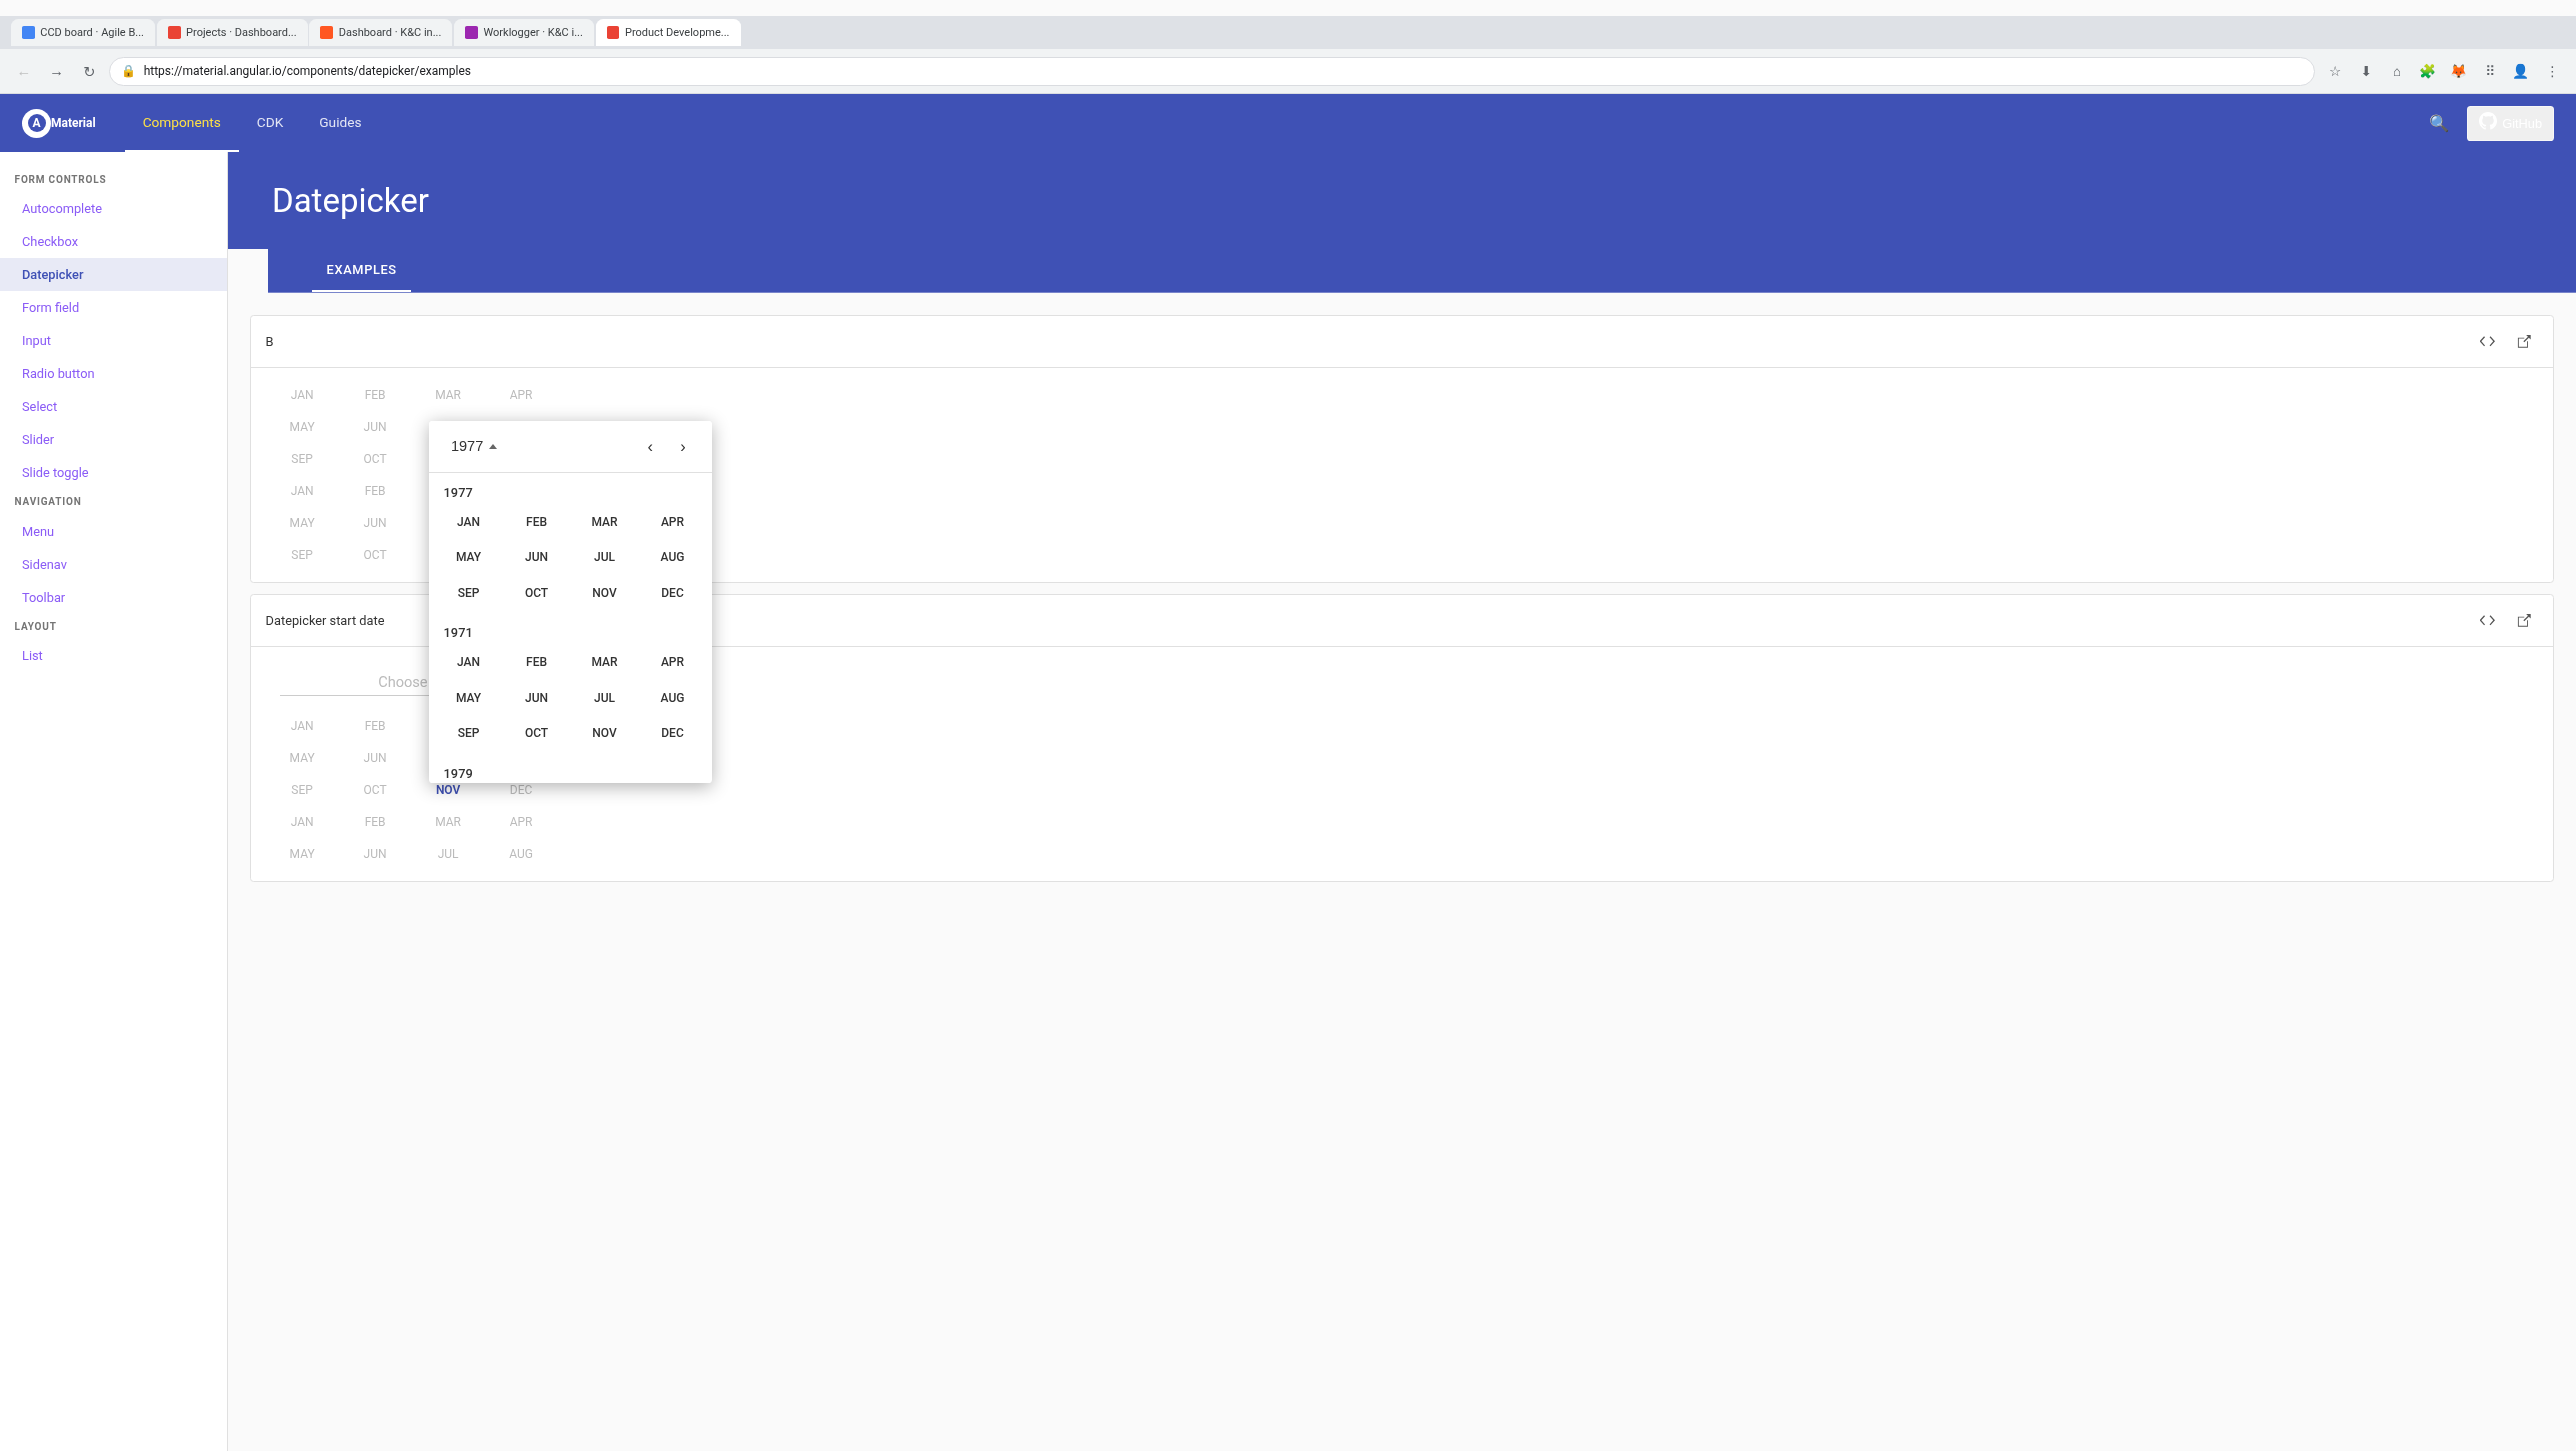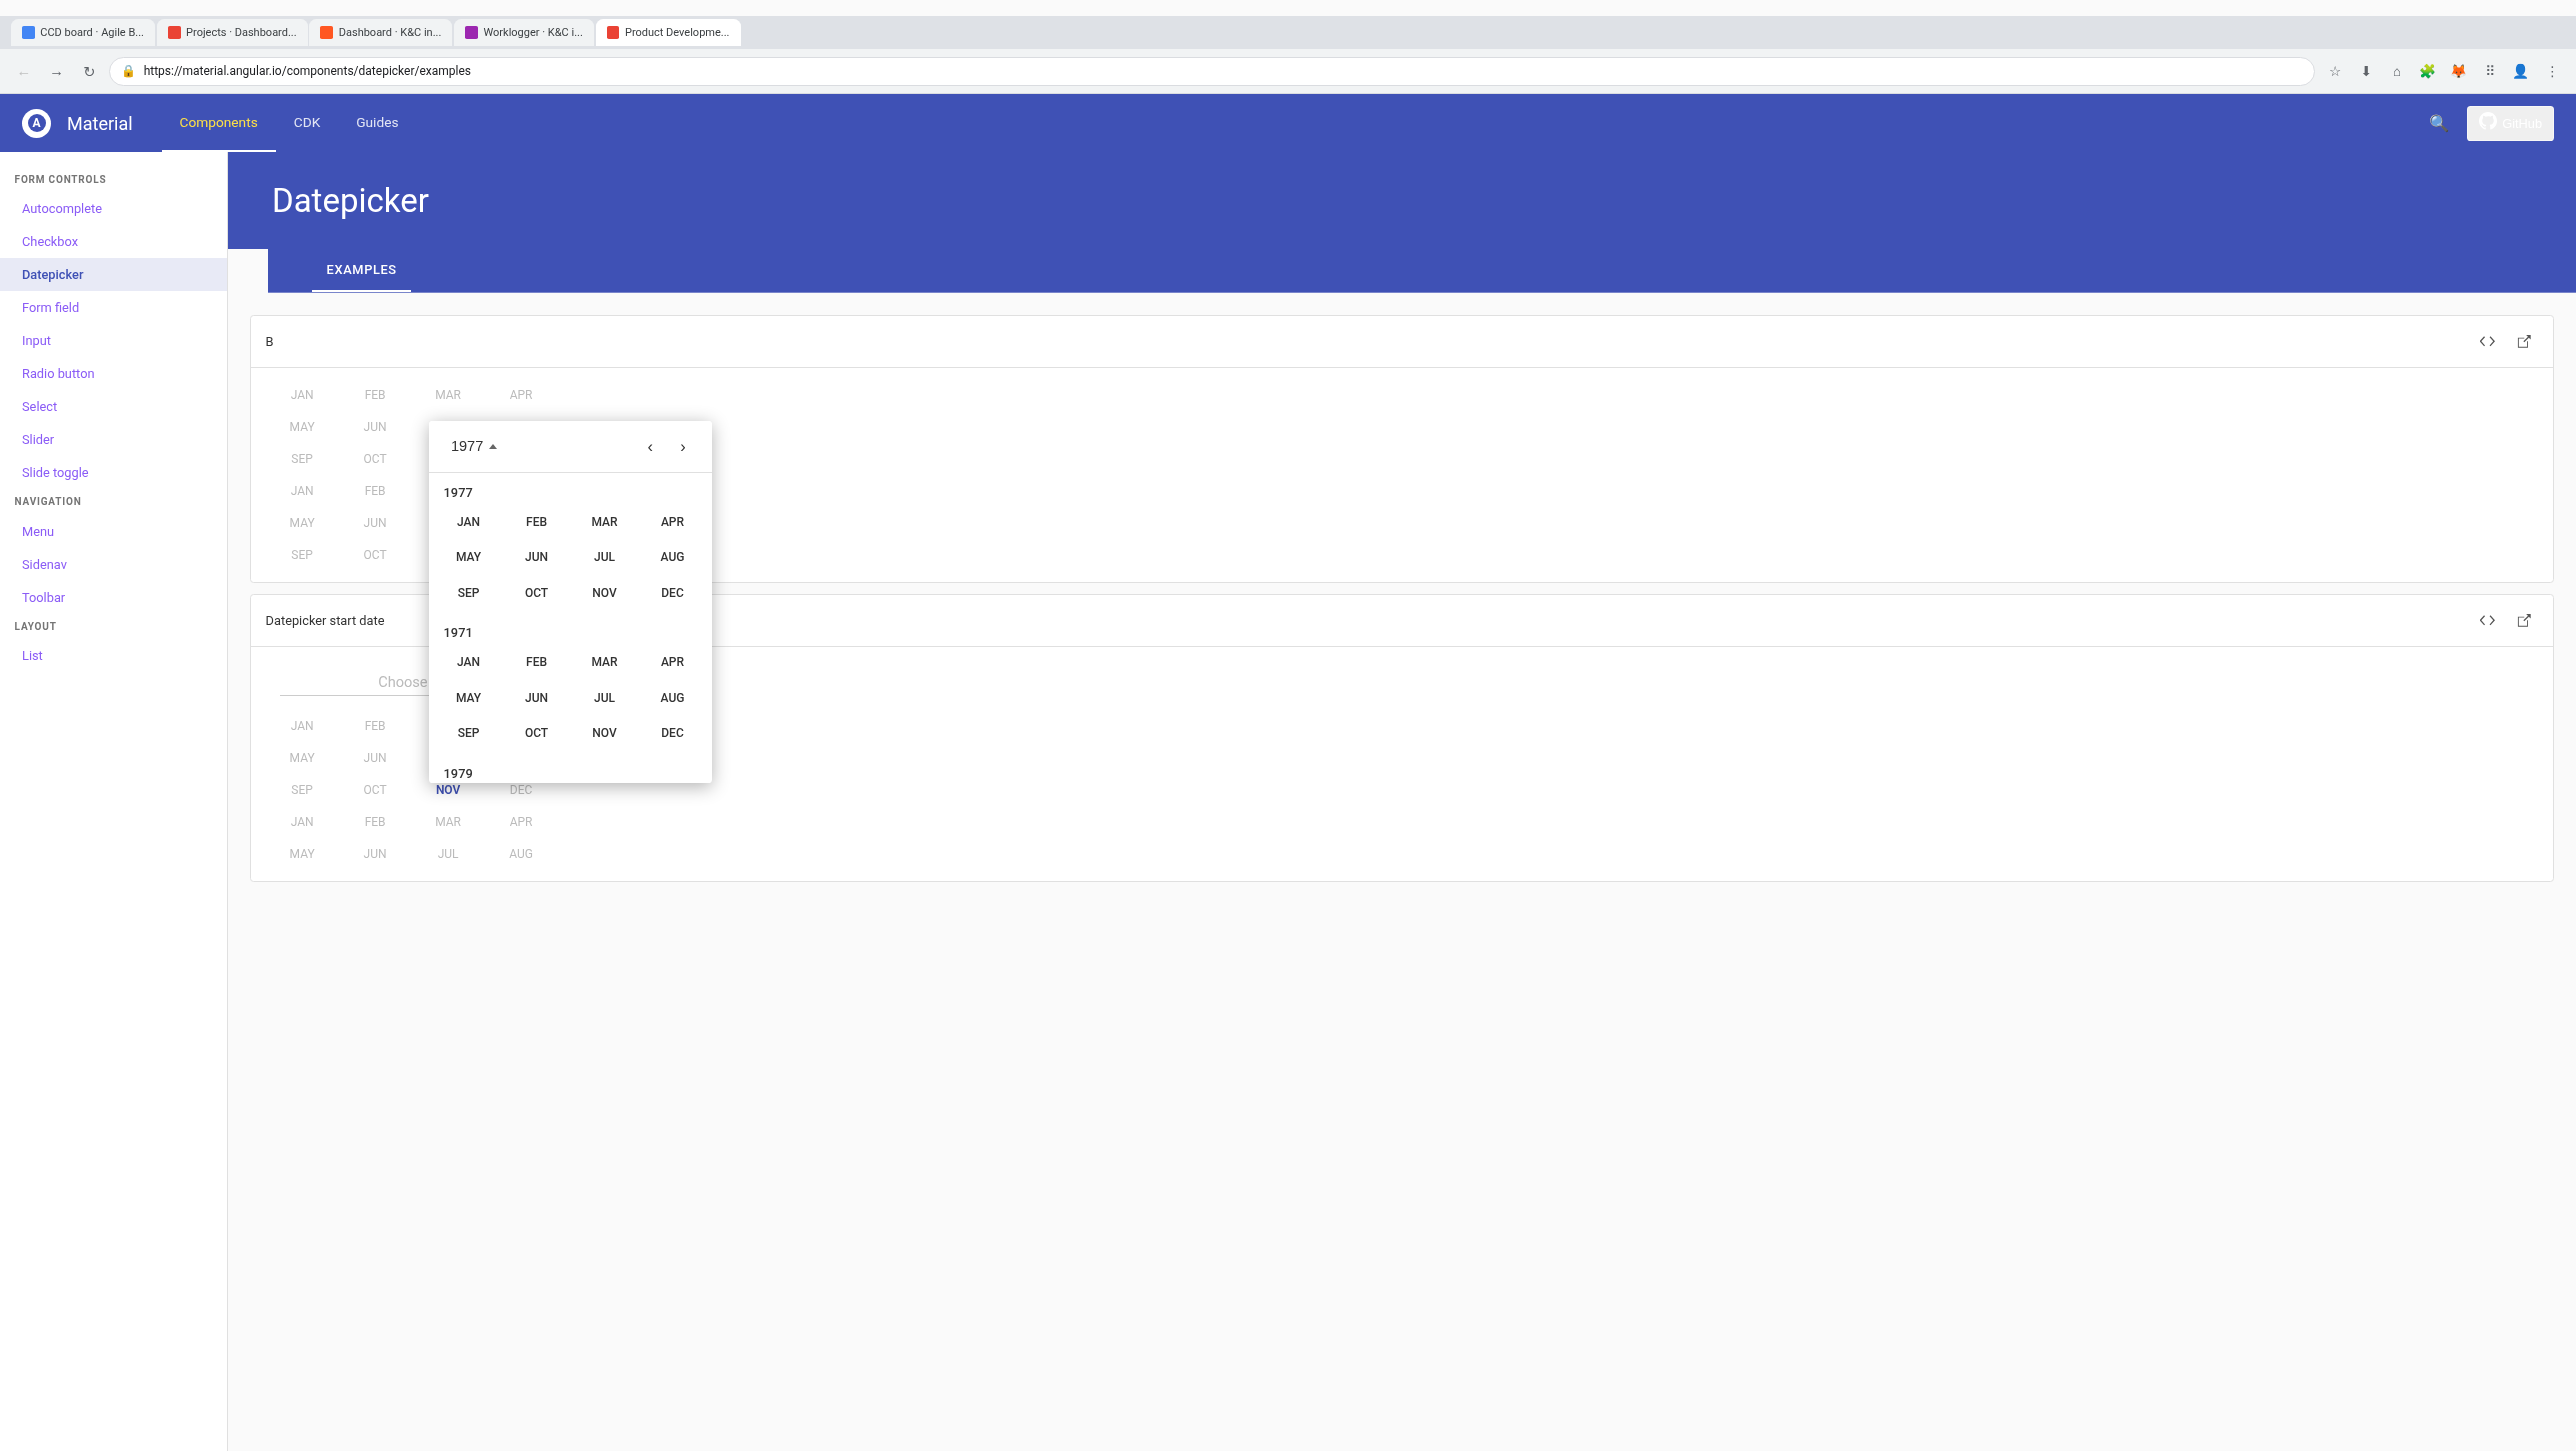--- a/index.html
+++ b/index.html
@@ -46,21 +46,21 @@
     .browser-tab-favicon.purple { background: #9c27b0; }
     .browser-tab-favicon.orange { background: #ff5722; }
 
     
     .app-header {
       background: #3f51b5;
       height: 58px;
       display: flex; align-items: center; padding: 0 22px; gap: 29px;
     }
     .app-logo {
-      display: flex; align-items: center; gap: 16px; color: #fff; font-size: 18px; font-weight: 400; text-decoration: none;
+      display: flex; align-items: center; gap: 0; color: #fff; font-size: 12px; font-weight: 700; text-decoration: none;
     }
     .logo-icon {
       width: 29px; height: 29px; background: #fff; border-radius: 50%;
       display: flex; align-items: center; justify-content: center;
     }
     .logo-icon-inner {
       width: 18px; height: 18px; background: #3f51b5; border-radius: 50%; display: flex; align-items: center; justify-content: center;
     }
     .logo-icon-inner::after {
       content: 'A'; color: #fff; font-size: 12px; font-weight: 700;

